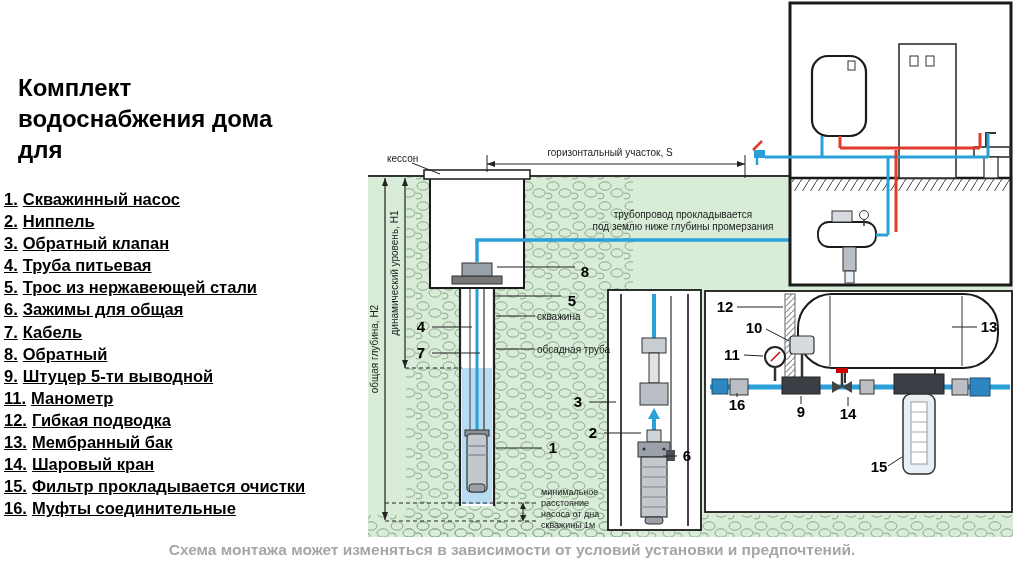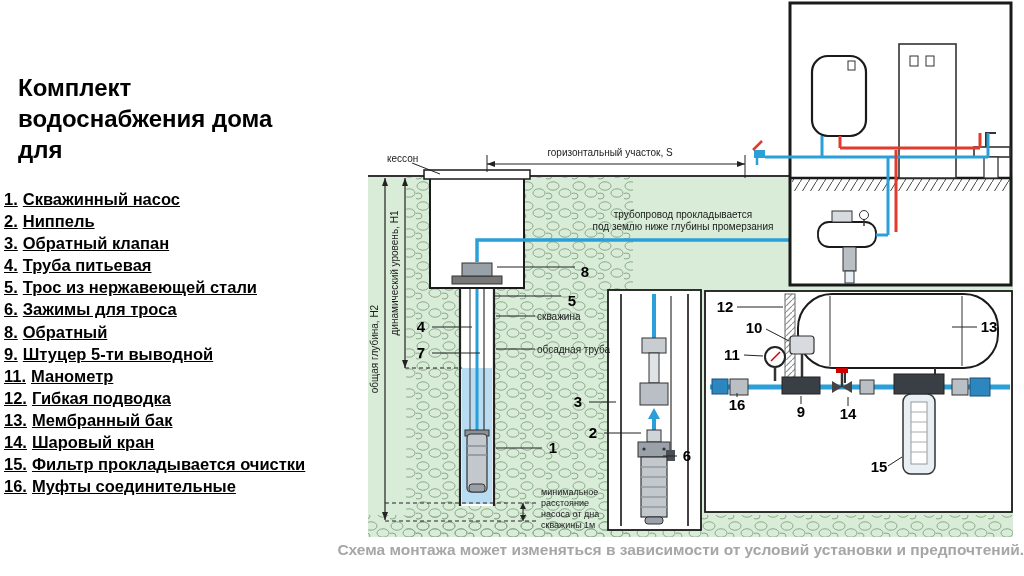--- a/index.html
+++ b/index.html
@@ -4,21 +4,21 @@
 <style>
   html,body{margin:0;padding:0;}
   .page{position:relative;width:1024px;height:576px;background:#ffffff;overflow:hidden;
         font-family:"Liberation Sans", sans-serif;}
   .title{position:absolute;left:18px;top:72px;width:316px;
          font-size:24px;font-weight:bold;color:#000;line-height:31px;}
   .parts{position:absolute;left:4px;top:188px;width:362px;font-size:16.5px;font-weight:bold;
          color:#000;}
   .part{line-height:22.1px;white-space:nowrap;text-decoration:underline;}
   .pnum{margin-right:5px;}
-  .footer{position:absolute;left:0;top:541px;width:1024px;text-align:right;
+  .footer{position:absolute;left:0;top:541px;width:1024px;text-align:center;
           font-size:15.5px;font-weight:bold;color:#a6a6a6;}
   svg{position:absolute;left:0;top:0;}
   svg text{font-family:"Liberation Sans", sans-serif;fill:#1a1a1a;}
   .dlabel{font-size:10px;}
   .dsmall{font-size:9px;}
   .callout{font-size:15px;font-weight:bold;fill:#000;}
 </style>
 </head>
 <body>
 
@@ -245,21 +245,22 @@
     <div>водоснабжения дома</div>
     <div>для</div>
   </div>
 
   <div class="parts">
     <div class="part"><span class="pnum">1.</span><span>Скважинный насос</span></div>
     <div class="part"><span class="pnum">2.</span><span>Ниппель</span></div>
     <div class="part"><span class="pnum">3.</span><span>Обратный клапан</span></div>
     <div class="part"><span class="pnum">4.</span><span>Труба питьевая</span></div>
     <div class="part"><span class="pnum">5.</span><span>Трос из нержавеющей стали</span></div>
-    <div class="part"><span class="pnum">6.</span><span>Зажимы для троса</span></div>
+    <div class="part"><span class="pnum">6.</span><span>Зажимы для общая</span></div>
+    <div class="part"><span class="pnum">7.</span><span>Кабель</span></div>
     <div class="part"><span class="pnum">8.</span><span>Обратный</span></div>
     <div class="part"><span class="pnum">9.</span><span>Штуцер 5-ти выводной</span></div>
     <div class="part"><span class="pnum">11.</span><span>Манометр</span></div>
     <div class="part"><span class="pnum">12.</span><span>Гибкая подводка</span></div>
     <div class="part"><span class="pnum">13.</span><span>Мембранный бак</span></div>
     <div class="part"><span class="pnum">14.</span><span>Шаровый кран</span></div>
     <div class="part"><span class="pnum">15.</span><span>Фильтр прокладывается очистки</span></div>
     <div class="part"><span class="pnum">16.</span><span>Муфты соединительные</span></div>
   </div>
 

